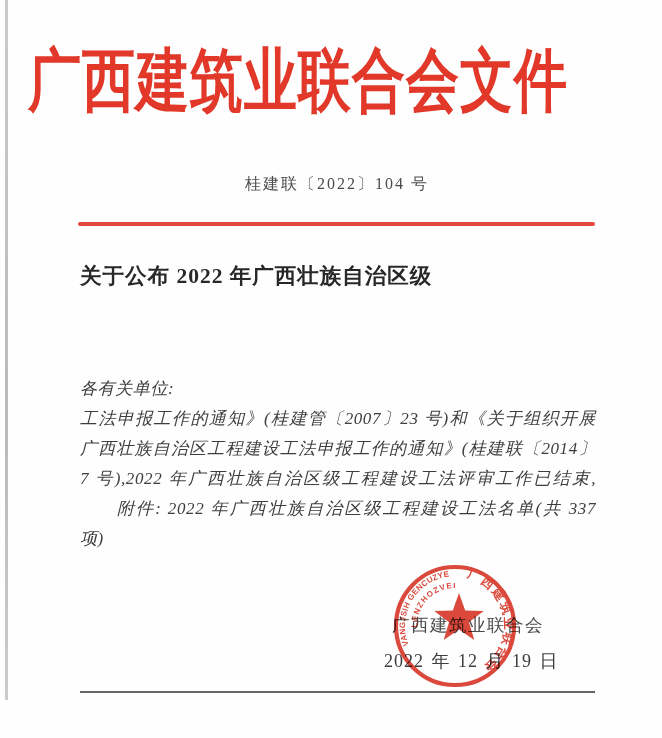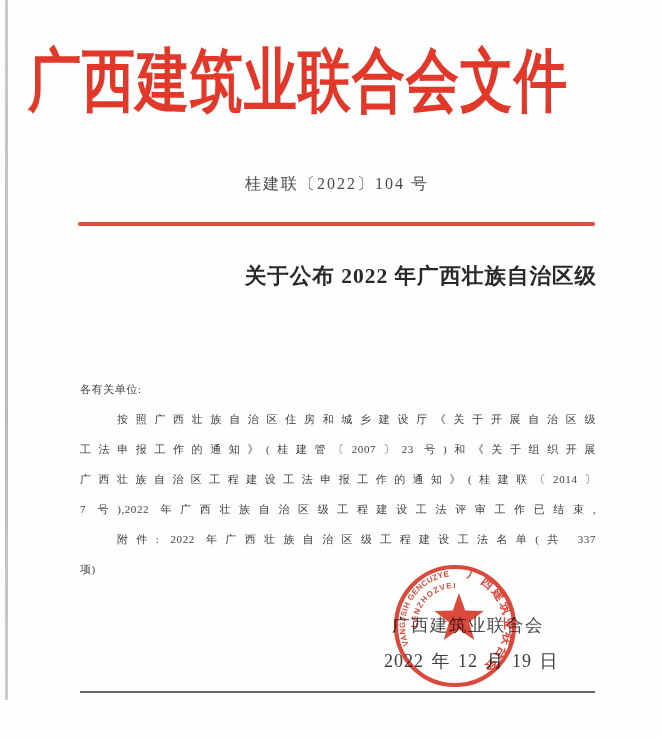--- a/index.html
+++ b/index.html
@@ -26,26 +26,26 @@
   .doc-number {
     position:absolute; left:6px; top:174px; width:662px;
     text-align:center; font-size:16px; letter-spacing:2px; color:#4b4b4b;
   }
   .red-rule {
     position:absolute; left:78px; top:222px; width:517px; height:4px;
     background:#e14a41; border-radius:2px;
   }
   .notice-title {
     position:absolute; left:80px; top:258px; width:517px;
-    text-align:right; font-weight:bold; color:#282828;
+    text-align:left; font-weight:bold; color:#282828;
     font-size:21.5px; line-height:36px; letter-spacing:1px;
   }
   .body-text {
     position:absolute; left:80px; top:374px; width:516px;
-    font-size:11px; color:#3e3e3e;
+    font-size:17px; color:#3e3e3e;font-style:italic;
   }
   .bline {
     height:30px; line-height:30px; letter-spacing:.6px;
   }
   .bline.fill {
     text-align:justify; text-align-last:justify; text-justify:distribute;
   }
   .bline.indent { padding-left:37px; }
   .signature {
     position:absolute; left:392px; top:613px;
@@ -78,21 +78,20 @@
 <div class="doc-number">桂建联〔2022〕104 号</div>
 
 <div class="red-rule"></div>
 
 <div class="notice-title">
   <div>关于公布 2022 年广西壮族自治区级</div>
 </div>
 
 <div class="body-text">
   <div class="bline">各有关单位:</div>
-  <div class="bline fill indent">按照广西壮族自治区住房和城乡建设厅《关于开展自治区级</div>
   <div class="bline fill">工法申报工作的通知》(桂建管〔2007〕23 号)和《关于组织开展</div>
   <div class="bline fill">广西壮族自治区工程建设工法申报工作的通知》(桂建联〔2014〕</div>
   <div class="bline fill">7 号),2022 年广西壮族自治区级工程建设工法评审工作已结束,</div>
   <div class="bline fill indent">附件: 2022 年广西壮族自治区级工程建设工法名单(共 337</div>
   <div class="bline">项)</div>
 </div>
 
 <div class="signature">广西建筑业联合会</div>
 <div class="doc-date">2022 年 12 月 19 日</div>
 

